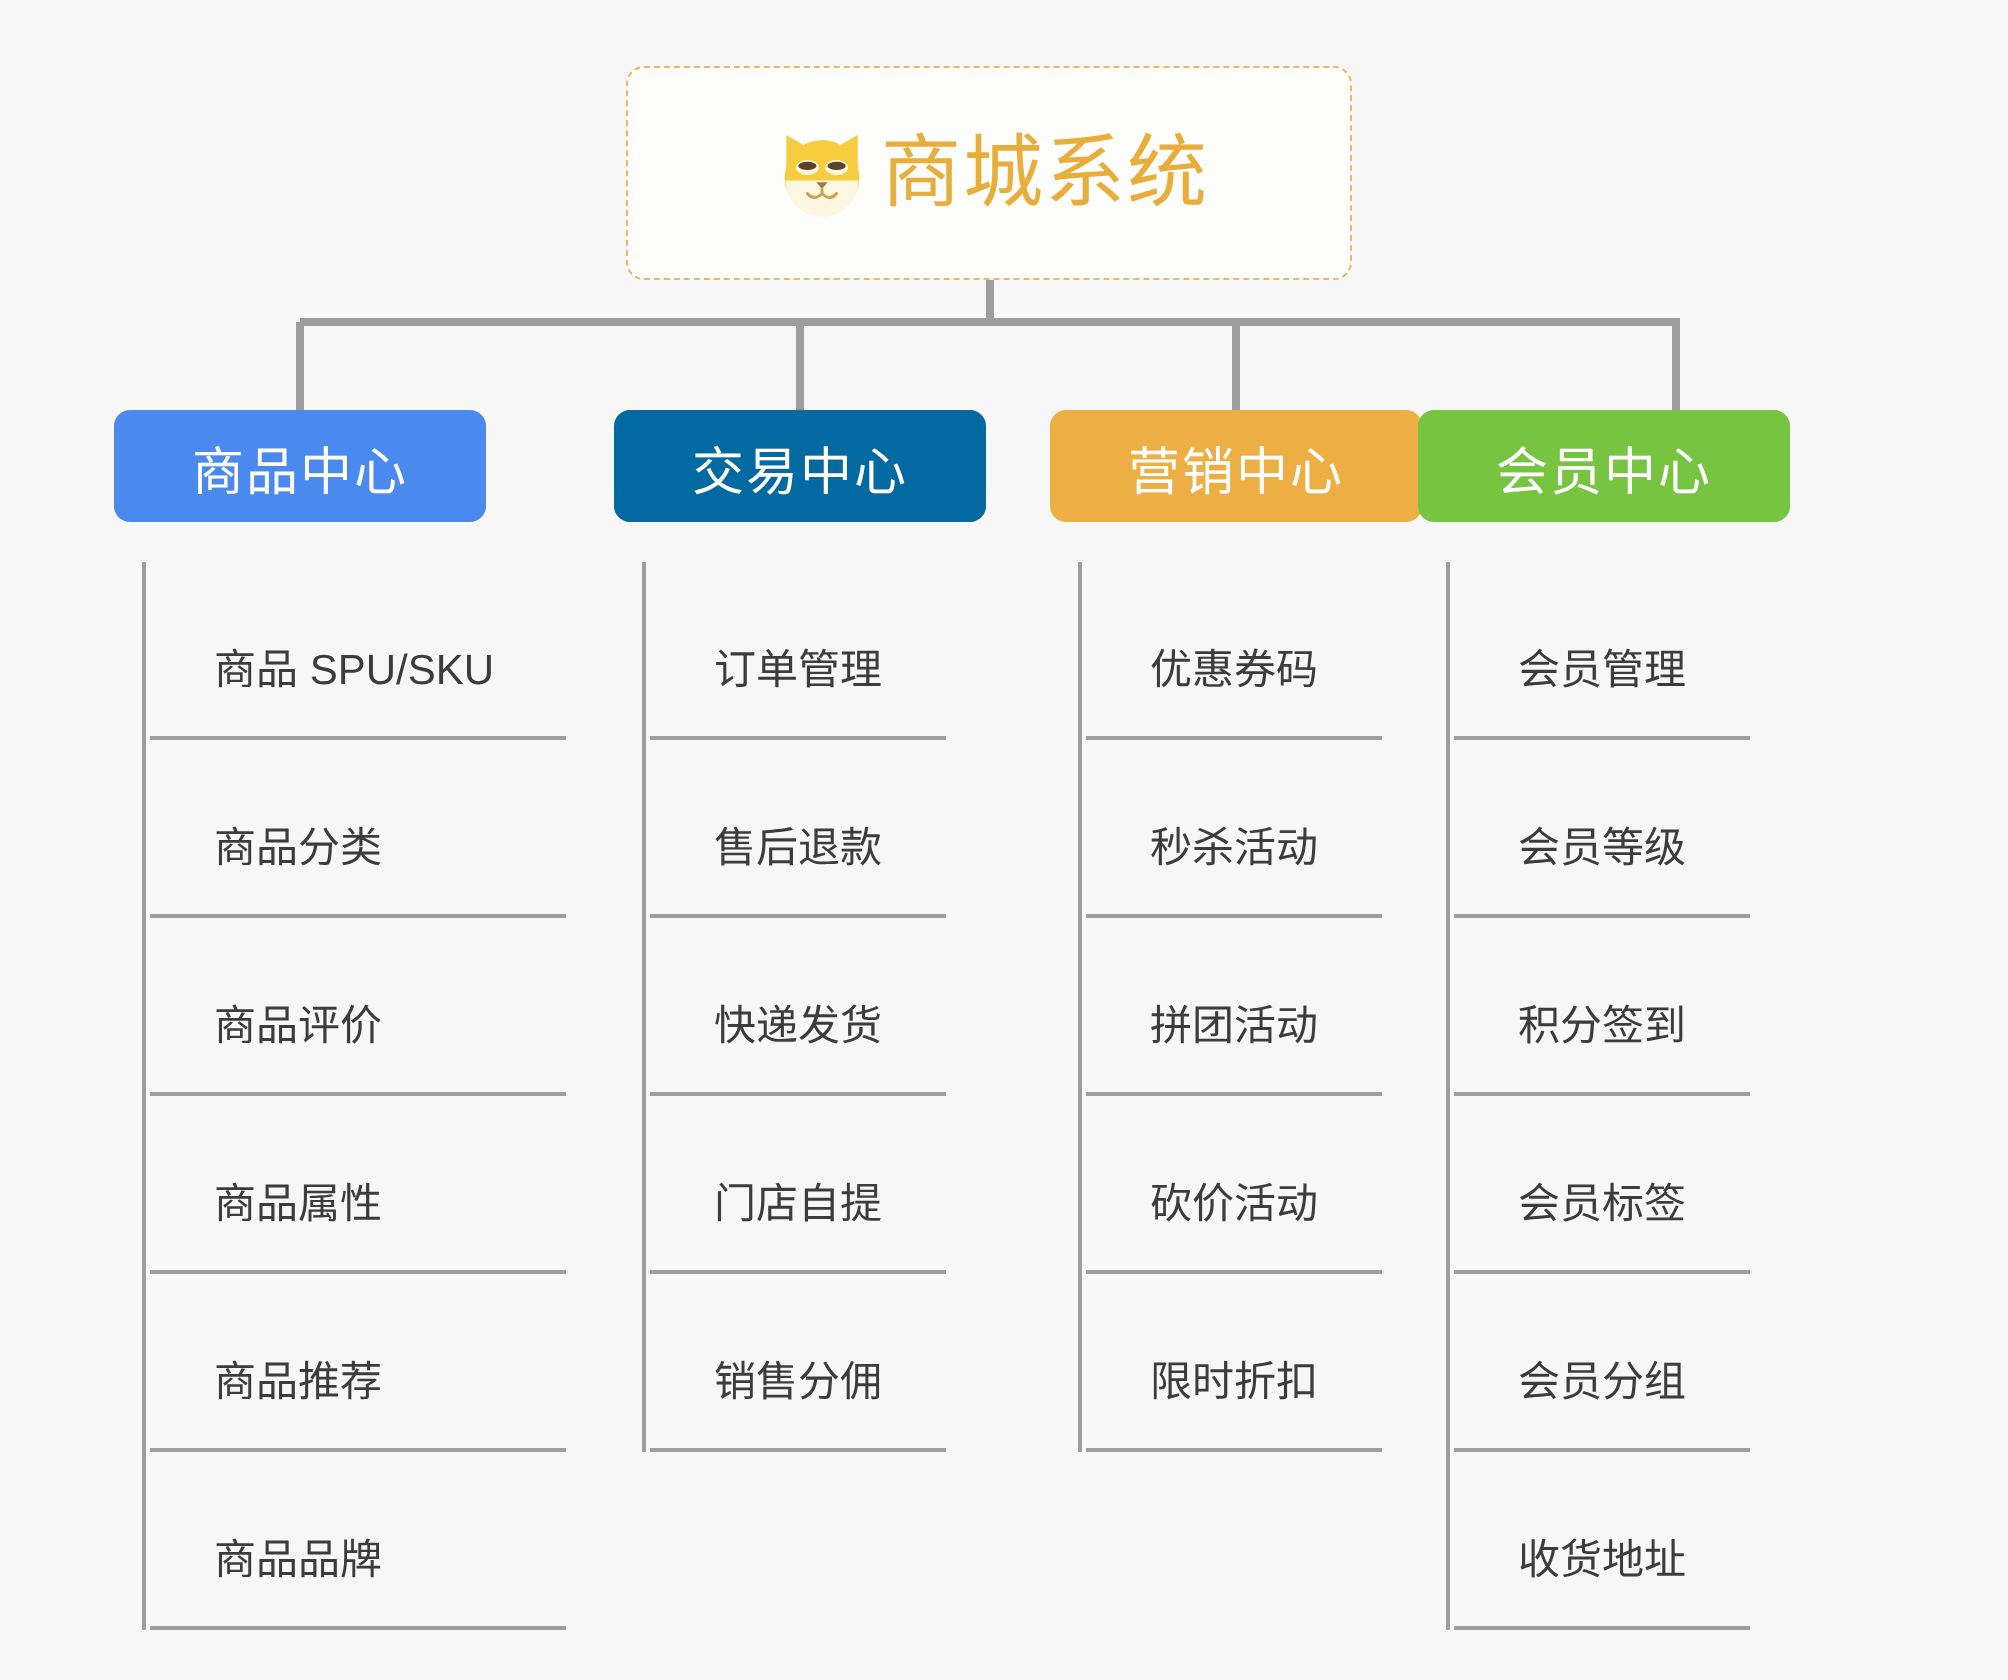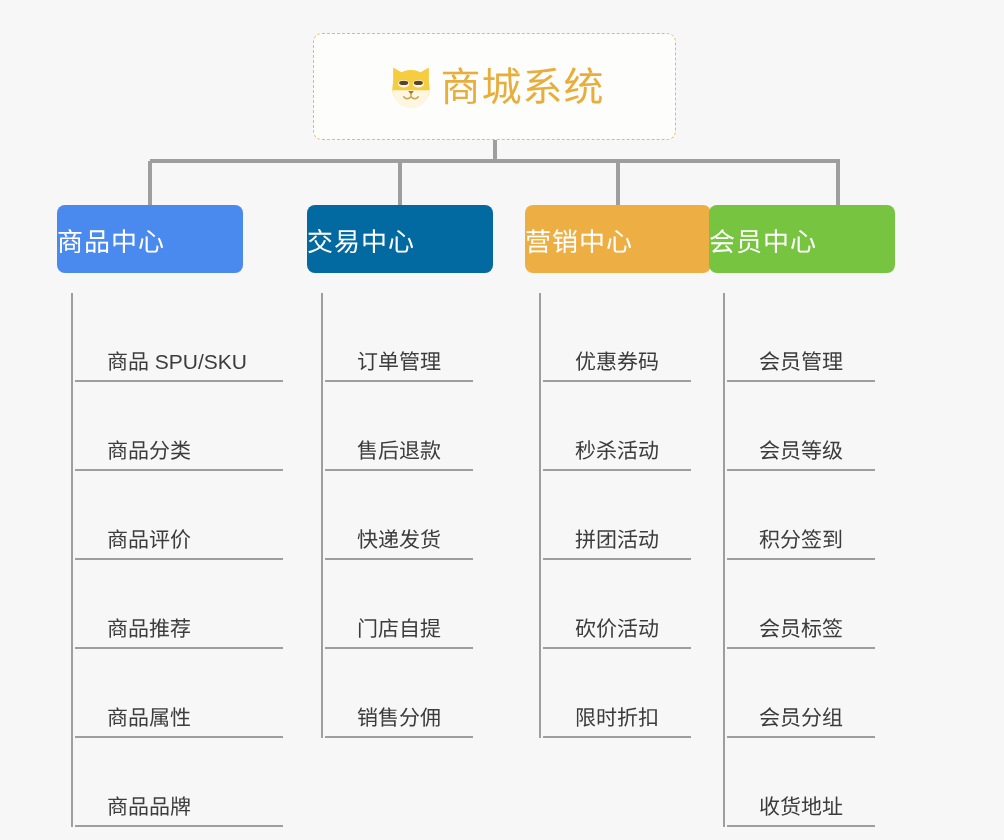--- a/index.html
+++ b/index.html
@@ -62,24 +62,25 @@
     pointer-events: none;
   }
 
   
   .branch {
     position: absolute;
     top: 205px;
   }
   .cat-box {
     box-sizing: border-box;
-    height: 68px;
+    height: 56px;
     border-radius: 8px;
     display: flex;
     align-items: center;
+    justify-content: center;
     color: #ffffff;
     font-size: 26px;
     letter-spacing: 1px;
     white-space: nowrap;
   }
 
   
   .leaf-list {
     position: relative;
     margin-top: 20px;
@@ -91,21 +92,21 @@
     height: 89px;
     display: flex;
     align-items: flex-end;
     box-sizing: border-box;
     border-bottom: 2px solid #9e9e9e;
   }
   .leaf-label {
     font-size: 21px;
     color: #3c3c3c;
     line-height: 1;
-    padding: 0 14px 8px 32px;
+    padding: 0 14px 22px 32px;
     white-space: nowrap;
   }
 
   
   .branch.c0 { left: 57px;  }
   .branch.c1 { left: 307px; }
   .branch.c2 { left: 525px; }
   .branch.c3 { left: 709px; }
 
   .branch.c0 .cat-box { width: 186px; background: #4a89ee; }
@@ -174,26 +175,26 @@
       <div class="leaf">
         <span class="leaf-label">商品 SPU/SKU</span>
       </div>
       <div class="leaf">
         <span class="leaf-label">商品分类</span>
       </div>
       <div class="leaf">
         <span class="leaf-label">商品评价</span>
       </div>
       <div class="leaf">
+        <span class="leaf-label">商品属性</span>
+      </div>
+      <div class="leaf">
         <span class="leaf-label">商品推荐</span>
       </div>
       <div class="leaf">
-        <span class="leaf-label">商品属性</span>
-      </div>
-      <div class="leaf">
         <span class="leaf-label">商品品牌</span>
       </div>
     </div>
   </div>
 
   <div class="branch c1">
     <div class="cat-box">
       <span>交易中心</span>
     </div>
     <div class="leaf-list">

